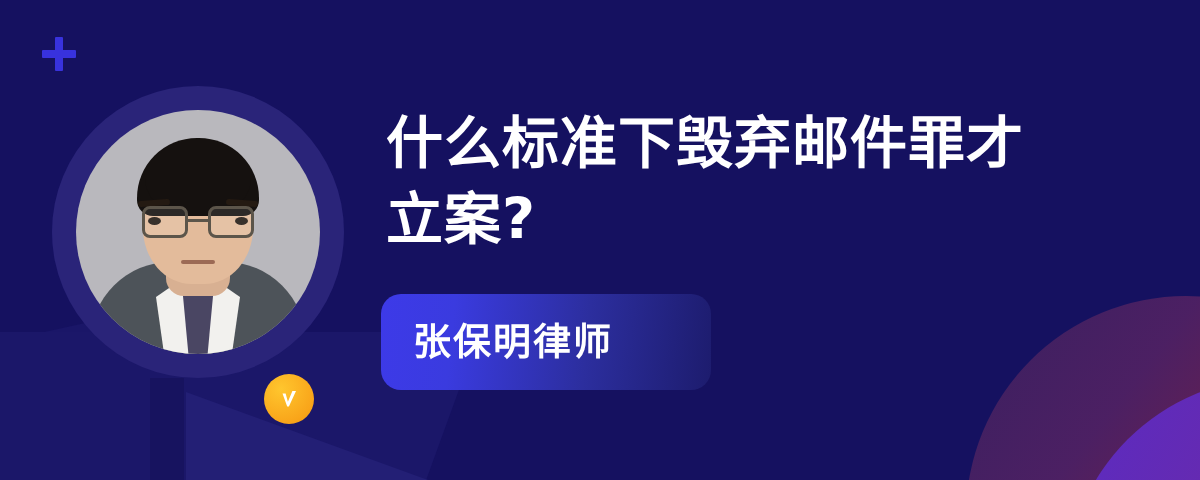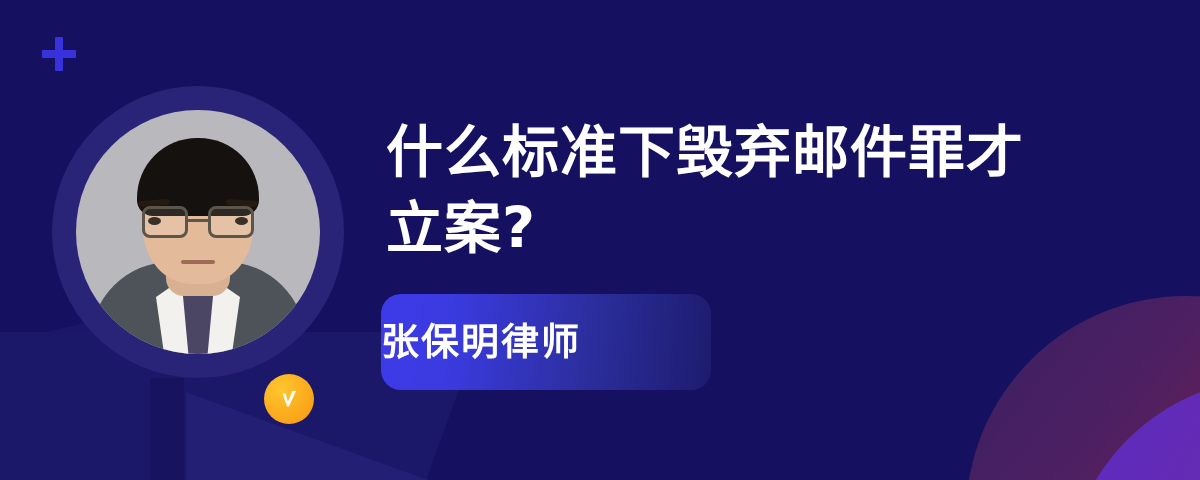--- a/index.html
+++ b/index.html
@@ -269,21 +269,21 @@
     align-items: center;
     justify-content: center;
     box-shadow: 0 0 0 0 rgba(0,0,0,0);
   }
   .verified-badge svg { display: block; }
 
   
   .content {
     position: absolute;
     left: 386px;
-    top: 114px;
+    top: 105px;
     width: 680px;
   }
   .headline {
     margin: 0;
     color: #ffffff;
     font-size: 57px;
     line-height: 76px;
     font-weight: 700;
     letter-spacing: 1px;
     white-space: pre-line;
@@ -293,20 +293,21 @@
   .name-pill {
     position: absolute;
     left: 381px;
     top: 294px;
     width: 330px;
     height: 96px;
     border-radius: 20px;
     background: linear-gradient(96deg, #3d3ae8 0%, #3a3bdf 22%, #2c2e9e 62%, #1d1c6e 100%);
     display: flex;
     align-items: center;
+    padding-left: 32px;
     border: none;
     cursor: pointer;
   }
   .name-pill .pill-label {
     color: #ffffff;
     font-size: 38px;
     font-weight: 700;
     letter-spacing: 2px;
     line-height: 1;
     font-family: "DejaVu Sans", "Liberation Sans", sans-serif;

